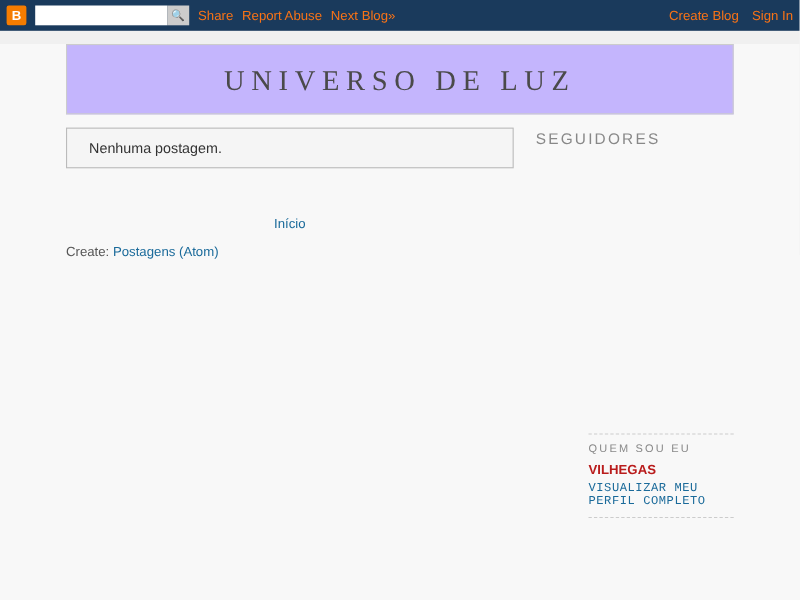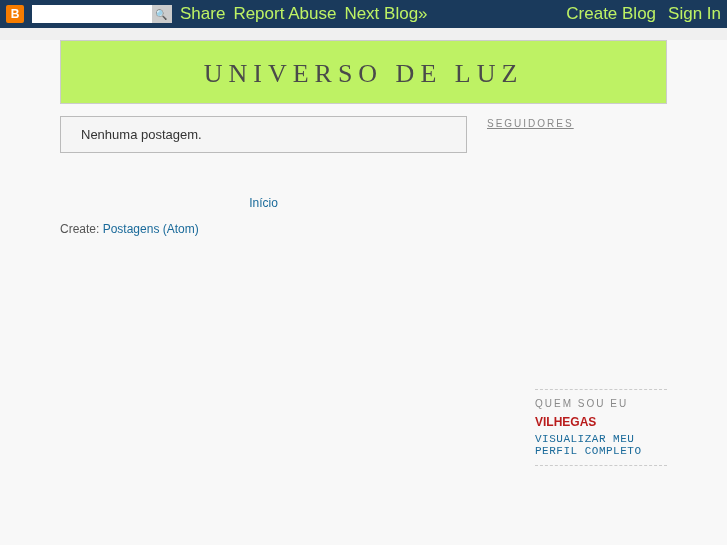--- a/index.html
+++ b/index.html
@@ -54,22 +54,22 @@
       height: 18px;
       background: #ccc;
       border: none;
       cursor: pointer;
       display: flex;
       align-items: center;
       justify-content: center;
       font-size: 10px;
     }
     .nav-link {
-      color: #bef264;
-      font-size: 17px;
+      color: #f97316;
+      font-size: 12px;
       text-decoration: none;
       cursor: pointer;
     }
     #navbar-right {
       display: flex;
       align-items: flex-end;
       gap: 12px;
     }
 
     
@@ -77,21 +77,21 @@
       max-width: 727px;
       margin: 0 auto;
       background: #f8f8f8;
       min-height: 517px;
     }
 
     
     #blog-header {
       border: 1px solid #ccc;
       margin: 12px 60px 12px 60px;
-      background: #bef264;
+      background: #c4b5fd;
       text-align: center;
       padding: 18px 20px 14px 20px;
     }
     #blog-title {
       font-family: Georgia, serif;
       font-size: 26px;
       letter-spacing: 6px;
       color: #4a4a4a;
       text-transform: uppercase;
       font-weight: normal;
@@ -135,27 +135,26 @@
       color: #1a6a9a;
       text-decoration: none;
     }
 
     
     #sidebar {
       width: 180px;
       flex-shrink: 0;
     }
     #seguidores-label {
-      font-size: 10px;
+      font-size: 14px;
       letter-spacing: 2px;
       color: #888;
       text-transform: uppercase;
       margin-bottom: 8px;
       margin-top: 2px;
-      text-decoration: underline;
     }
 
     
     .sidebar-divider {
       border: none;
       border-top: 1px dashed #ccc;
       margin: 8px 0;
     }
 
     #quem-sou-eu-section {

